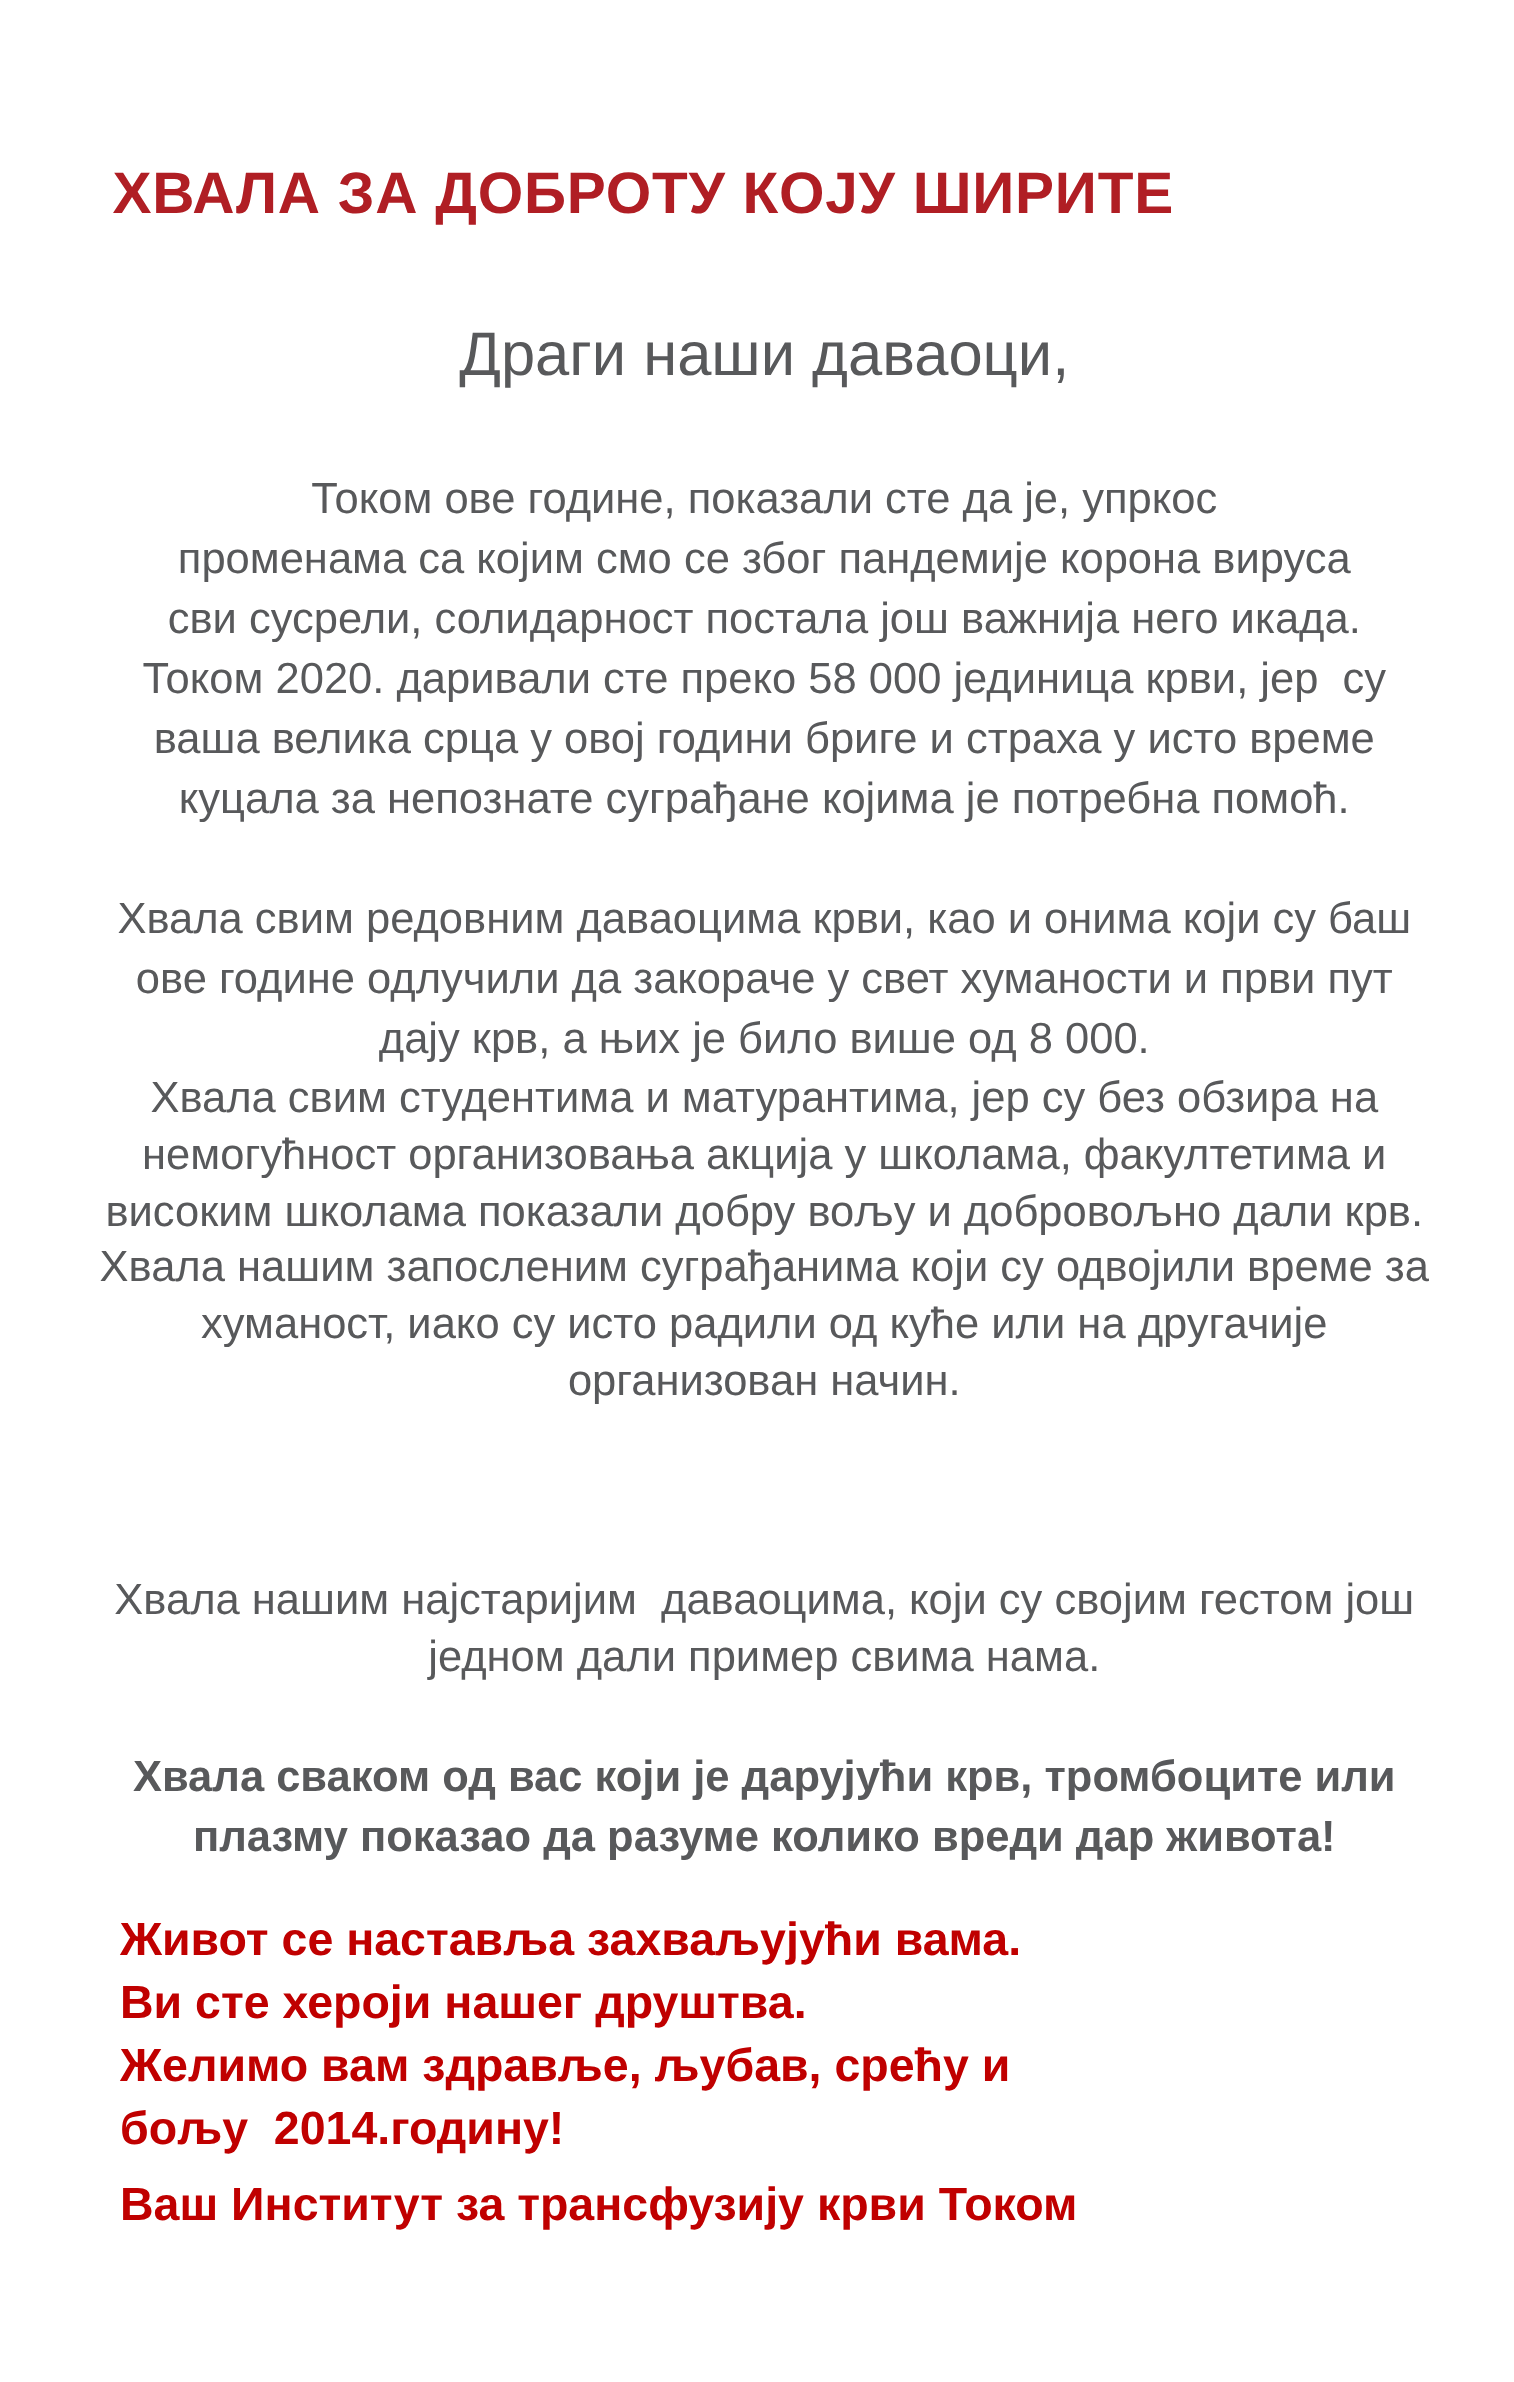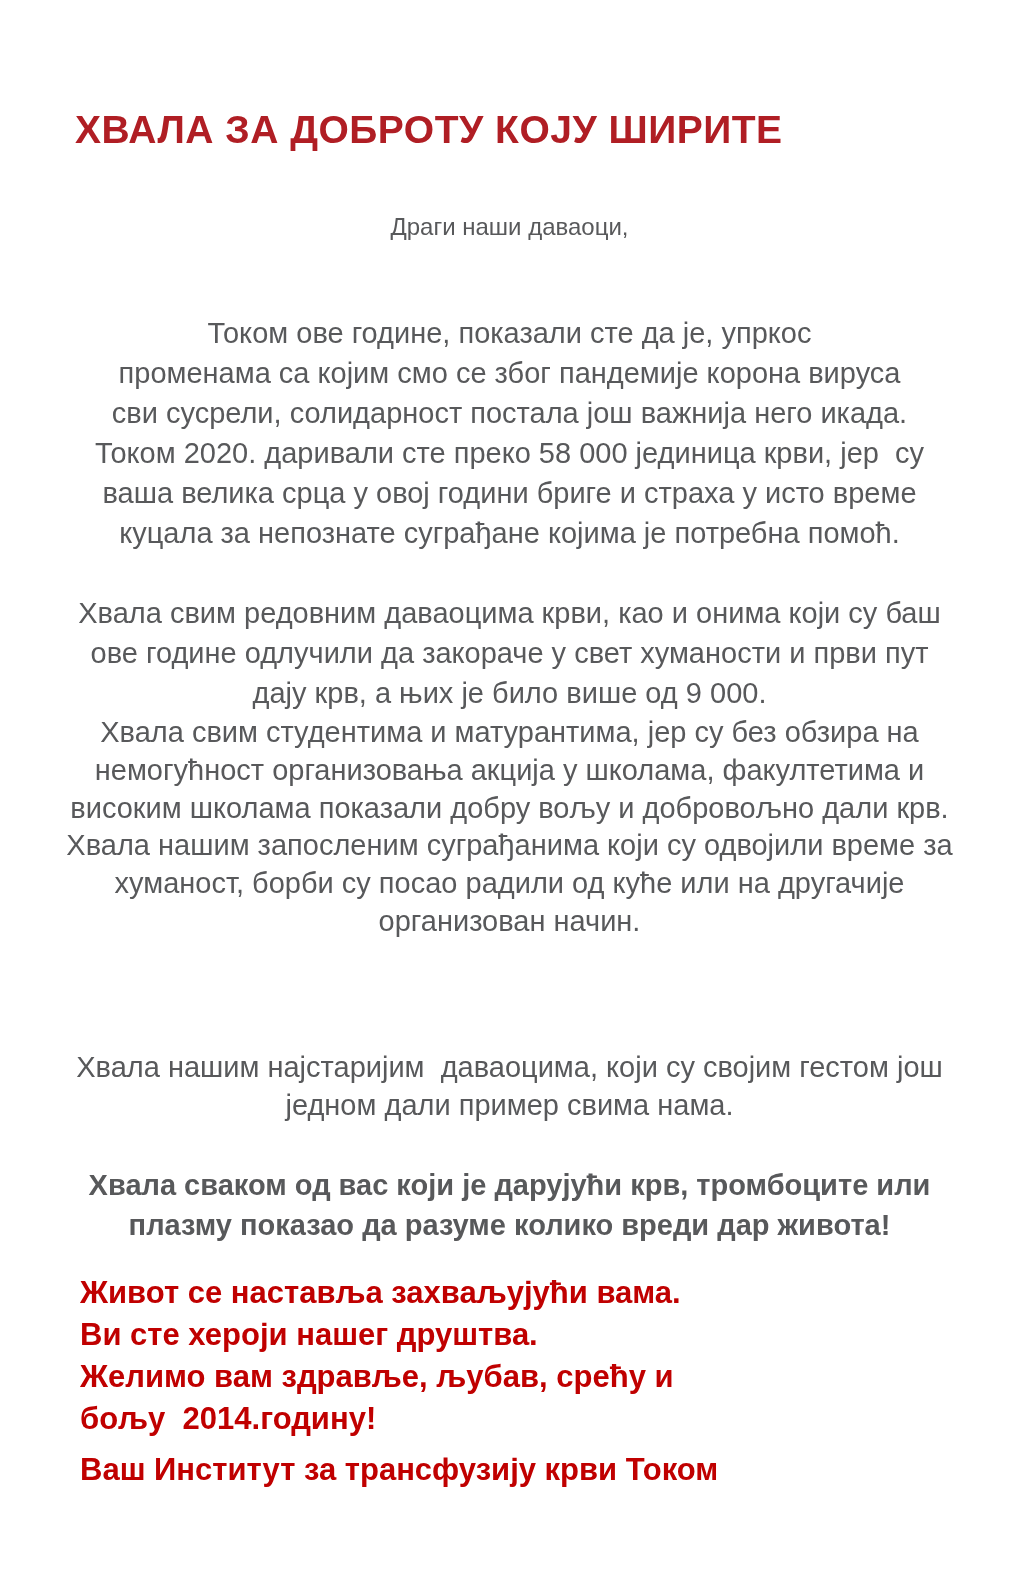--- a/index.html
+++ b/index.html
@@ -33,21 +33,21 @@
     color: var(--title-red);
     white-space: nowrap;
   }
   .greeting {
     position: absolute;
     left: 10px;
     right: 0;
     top: 213px;
     margin: 0;
     text-align: center;
-    font-size: 24px;
+    font-size: 41px;
     color: var(--body-gray);
   }
   .para {
     position: absolute;
     left: 10px;
     right: 0;
     margin: 16px;
     font-size: 29px;
     line-height: 38px;
     color: var(--body-gray);
@@ -90,28 +90,28 @@
 
   <p class="para lh40" style="top:297px">Током ове године, показали сте да је, упркос
 променама са којим смо се због пандемије корона вируса
 сви сусрели, солидарност постала још важнија него икада.
 Током 2020. даривали сте преко 58 000 јединица крви, јер  су
 ваша велика срца у овој години бриге и страха у исто време
 куцала за непознате суграђане којима је потребна помоћ.</p>
 
   <p class="para lh40" style="top:577px">Хвала свим редовним даваоцима крви, као и онима који су баш
 ове године одлучили да закораче у свет хуманости и први пут
-дају крв, а њих је било више од 9 000.</p>
+дају крв, а њих је било више од 8 000.</p>
 
   <p class="para" style="top:697px">Хвала свим студентима и матурантима, јер су без обзира на
 немогућност организовања акција у школама, факултетима и
 високим школама показали добру вољу и добровољно дали крв.</p>
 
   <p class="para" style="top:810px">Хвала нашим запосленим суграђанима који су одвојили време за
-хуманост, борби су посао радили од куће или на другачије
+хуманост, иако су исто радили од куће или на другачије
 организован начин.</p>
 
 
   <p class="para" style="top:1032px">Хвала нашим најстаријим  даваоцима, који су својим гестом још
 једном дали пример свима нама.</p>
 
   <p class="para lh40 bold" style="top:1149px">Хвала сваком од вас који је дарујући крв, тромбоците или
 плазму показао да разуме колико вреди дар живота!</p>
 
   <p class="closing">Живот се наставља захваљујући вама.

